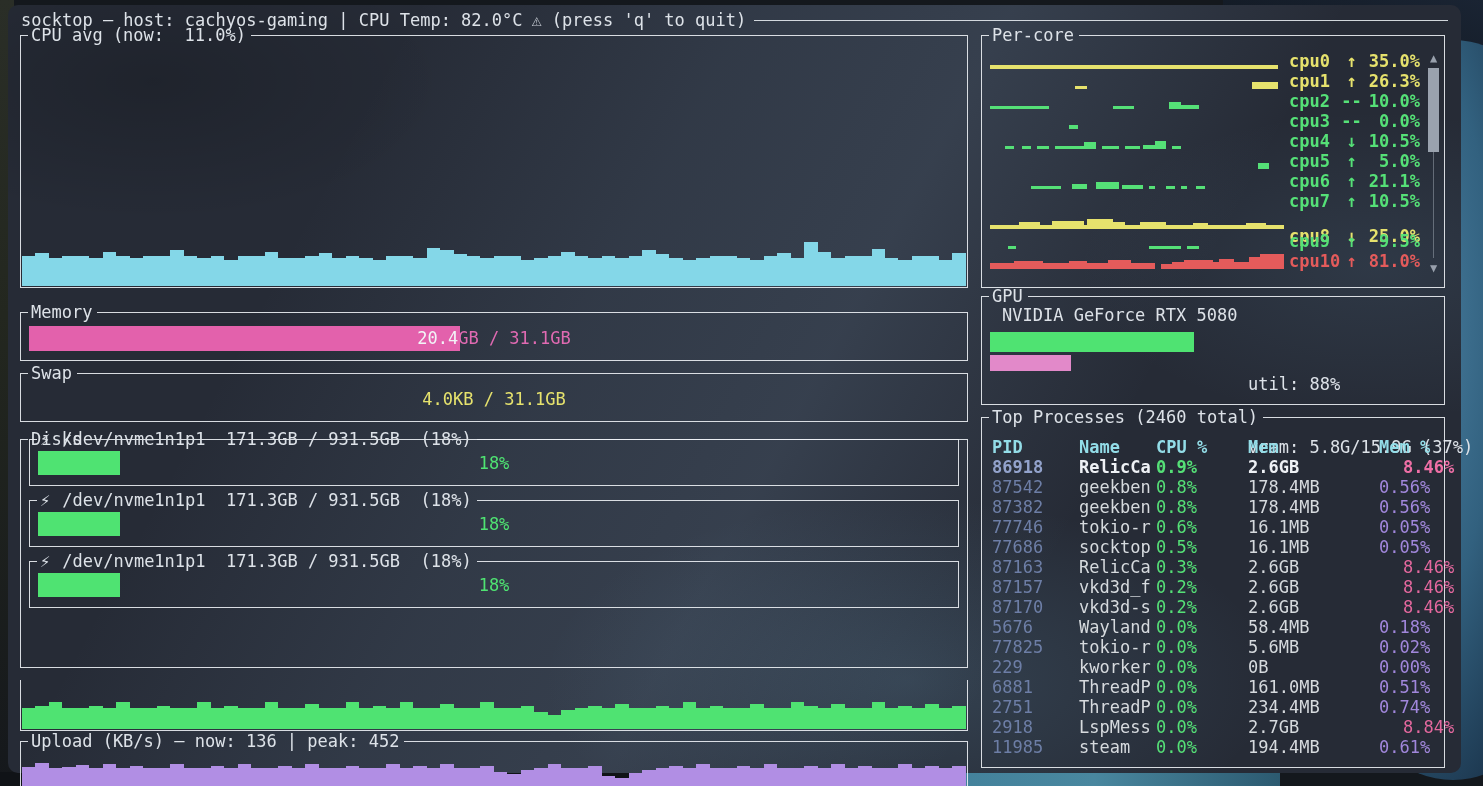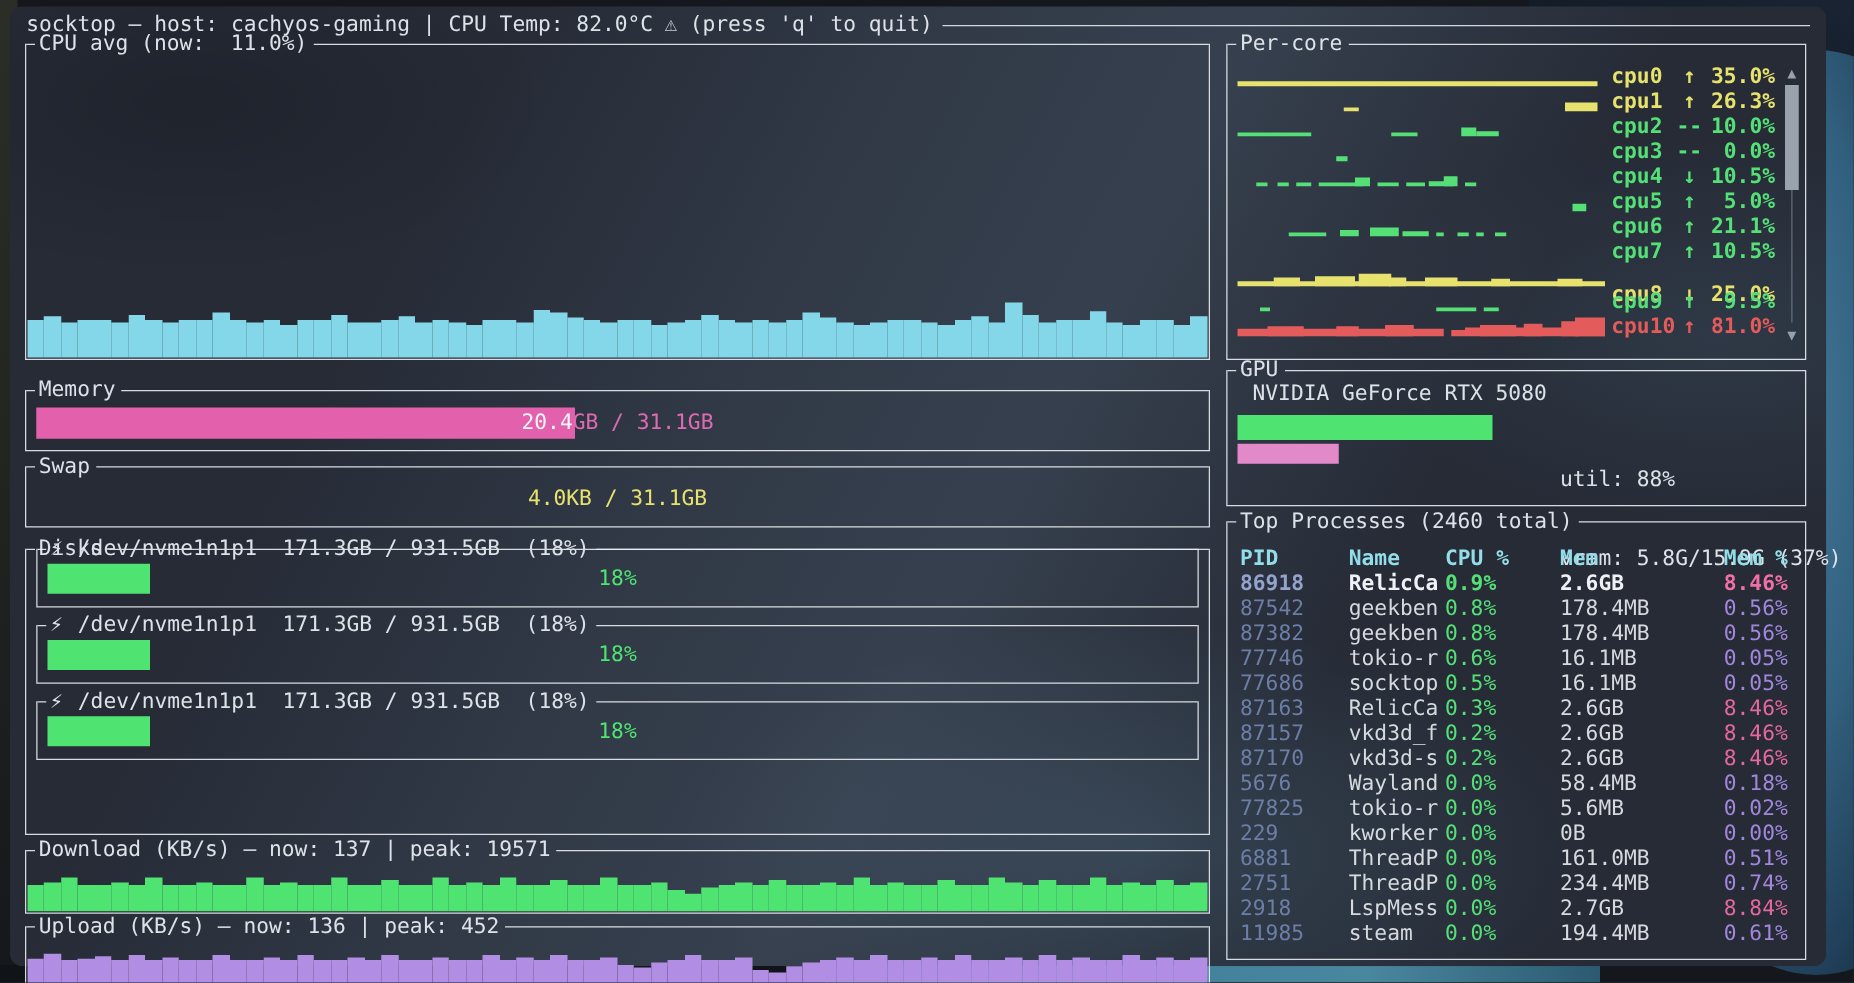--- a/index.html
+++ b/index.html
@@ -94,21 +94,21 @@
   
   .p-proc{height:350px;margin-top:12px;}
   .proc{position:absolute;top:20px;left:0;right:6px;}
   .prow{display:grid;grid-template-columns:87px 77px 92px 131px auto;padding-left:10px;height:20px;line-height:20px;white-space:pre;}
   .phdr span{color:#93dde8;font-weight:bold;}
   .c-pid{color:#6d7ea6;}
   .c-name{color:#d6dade;}
   .c-cpu{color:#55e077;}
   .c-mem{color:#d6dade;}
   .c-memp{color:#a187dc;}
-  .c-memp.pink{color:#e4689e;}
+  .c-memp.pink{color:#e4689e;margin-left:24px;}
   .prow.hot span{font-weight:bold;}
   .prow.hot .c-pid{color:#93a3cc;}
   .prow.hot .c-name,.prow.hot .c-mem{color:#eef1f5;}
   .prow.hot .c-memp{color:#ef6fa6;}
 </style>
 </head>
 <body>
 
 <div class="wp wp-left"></div>
 <div class="wp wp-top-right"></div>
@@ -257,23 +257,20 @@
               </div>
               <div class="dgauge">
                 <div class="dfill" style="width: 9%;"></div>
                 <span class="dlbl">18%</span>
               </div>
             </section>
           </div>
       </section>
 
       <section class="panel p-dl">
-        <div class="phead">
-          <span class="t">Download (KB/s) — now: 137 | peak: 19571</span>
-        </div>
         <div class="bars" id="dlBars">
             <div class="bar" style="height: 21px; background: rgb(79, 227, 114);"></div>
             <div class="bar" style="height: 23px; background: rgb(79, 227, 114);"></div>
             <div class="bar" style="height: 27px; background: rgb(79, 227, 114);"></div>
             <div class="bar" style="height: 21px; background: rgb(79, 227, 114);"></div>
             <div class="bar" style="height: 21px; background: rgb(79, 227, 114);"></div>
             <div class="bar" style="height: 23px; background: rgb(79, 227, 114);"></div>
             <div class="bar" style="height: 21px; background: rgb(79, 227, 114);"></div>
             <div class="bar" style="height: 27px; background: rgb(79, 227, 114);"></div>
             <div class="bar" style="height: 21px; background: rgb(79, 227, 114);"></div>

